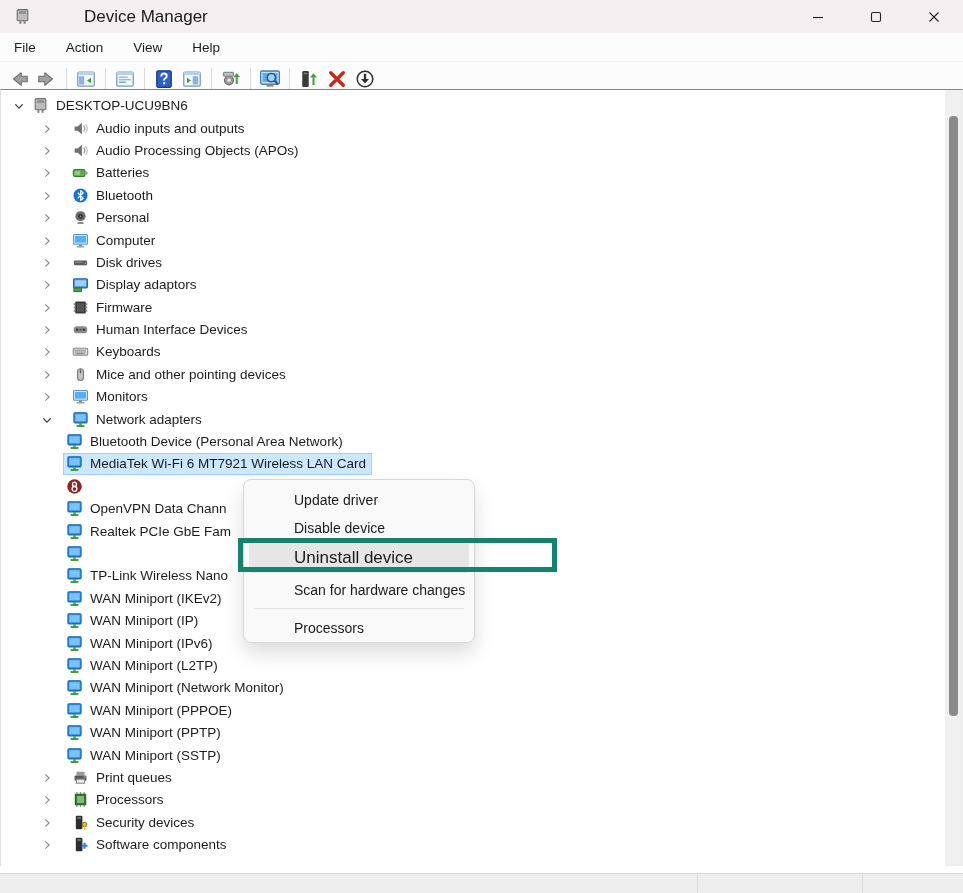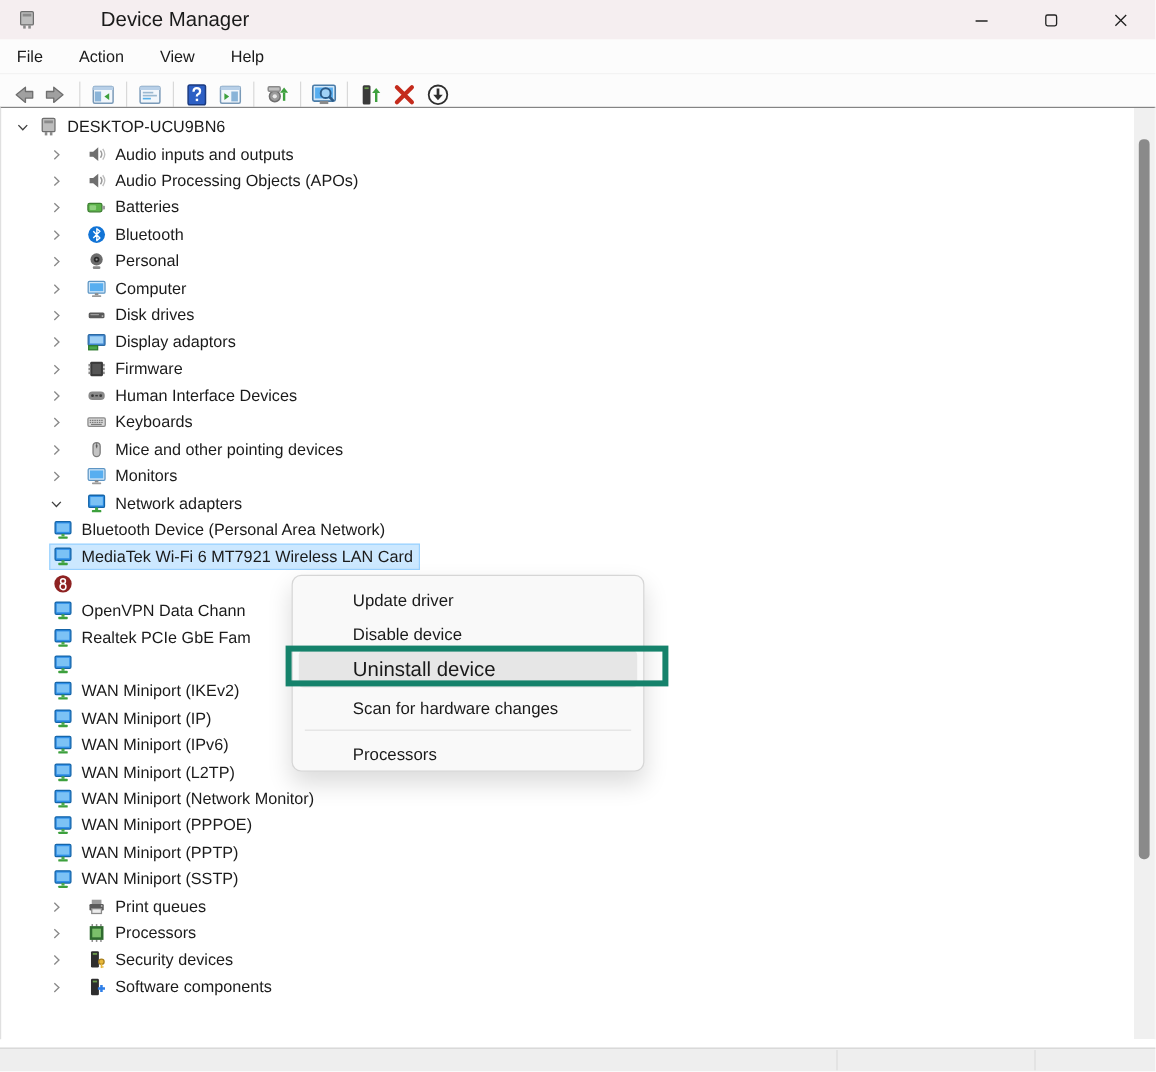--- a/index.html
+++ b/index.html
@@ -32,31 +32,31 @@
     position:absolute; left:0; top:89px; width:963px; height:777px;
     background:#ffffff; border-top:1px solid #848484;
     border-left:1px solid #e0e0e0; border-right:1px solid #e9e9e9;
     padding-top:5px; overflow:hidden;
   }
   .tree-row { height:22.4px; display:flex; align-items:center; font-size:13.5px; white-space:nowrap; }
   .tree-row .chev { width:20px; height:16px; display:flex; align-items:center; justify-content:center; flex:none; }
   .tree-row .t-icon { width:17px; height:17px; flex:none; margin-right:7px; }
   .lvl0 { padding-left:8px; }
   .lvl1 { padding-left:36px;gap:12px; }
-  .lvl2 { padding-left:40px; }
+  .lvl2 { padding-left:62px; }
   .row-inner { display:flex; align-items:center; padding:1px 5px 2px 2px; border:1px solid transparent; }
   .row-inner.selected { background:#cce8ff; border-color:#99d1ff; }
 
   
   .vscroll { position:absolute; top:0; right:0; width:17px; height:100%; background:#f0f0f0; }
   .vscroll .thumb { position:absolute; left:4px; width:9px; border-radius:4px; background:#8a8a8a; }
 
   
   .ctxmenu {
-    position:absolute; left:243px; top:479px; width:294px; height:164px;
+    position:absolute; left:243px; top:479px; width:232px; height:164px;
     background:#f9f9f9; border:1px solid #d6d6d6; border-radius:8px;
     box-shadow:0 10px 20px rgba(0,0,0,0.14); padding-top:6px; z-index:20;
   }
   .ctx-item { height:28px; display:flex; align-items:center; padding-left:45px; font-size:14px; color:#1a1a1a; margin:0 5px; border-radius:4px; }
   .ctx-item.hl { height:31px; background:#e6e6e6; font-size:17px; }
   .ctx-item.tall { height:33px; }
   .ctx-sep { height:1px; background:#e2e2e2; margin:2px 10px; }
 
   
   .annotation {
@@ -584,20 +584,33 @@
     <div class="tree-row lvl2">
       <span class="row-inner">
         <span class="t-icon">
           <svg width="17" height="17" viewBox="0 0 16 16">
             <rect x="1.8" y="1.6" width="12.4" height="9.6" rx="1" fill="#2f8fe8" stroke="#1565a8"></rect>
             <rect x="3.1" y="3" width="9.8" height="6.6" fill="#7cc2f5"></rect>
             <rect x="6.8" y="11.2" width="2.4" height="2" fill="#4aa84a"></rect>
             <rect x="4.3" y="13.2" width="7.4" height="1.8" rx=".5" fill="#3da03d"></rect>
           </svg>
         </span>
+        <span>TP-Link Wireless Nano</span>
+      </span>
+    </div>
+    <div class="tree-row lvl2">
+      <span class="row-inner">
+        <span class="t-icon">
+          <svg width="17" height="17" viewBox="0 0 16 16">
+            <rect x="1.8" y="1.6" width="12.4" height="9.6" rx="1" fill="#2f8fe8" stroke="#1565a8"></rect>
+            <rect x="3.1" y="3" width="9.8" height="6.6" fill="#7cc2f5"></rect>
+            <rect x="6.8" y="11.2" width="2.4" height="2" fill="#4aa84a"></rect>
+            <rect x="4.3" y="13.2" width="7.4" height="1.8" rx=".5" fill="#3da03d"></rect>
+          </svg>
+        </span>
         <span>WAN Miniport (IKEv2)</span>
       </span>
     </div>
     <div class="tree-row lvl2">
       <span class="row-inner">
         <span class="t-icon">
           <svg width="17" height="17" viewBox="0 0 16 16">
             <rect x="1.8" y="1.6" width="12.4" height="9.6" rx="1" fill="#2f8fe8" stroke="#1565a8"></rect>
             <rect x="3.1" y="3" width="9.8" height="6.6" fill="#7cc2f5"></rect>
             <rect x="6.8" y="11.2" width="2.4" height="2" fill="#4aa84a"></rect>

